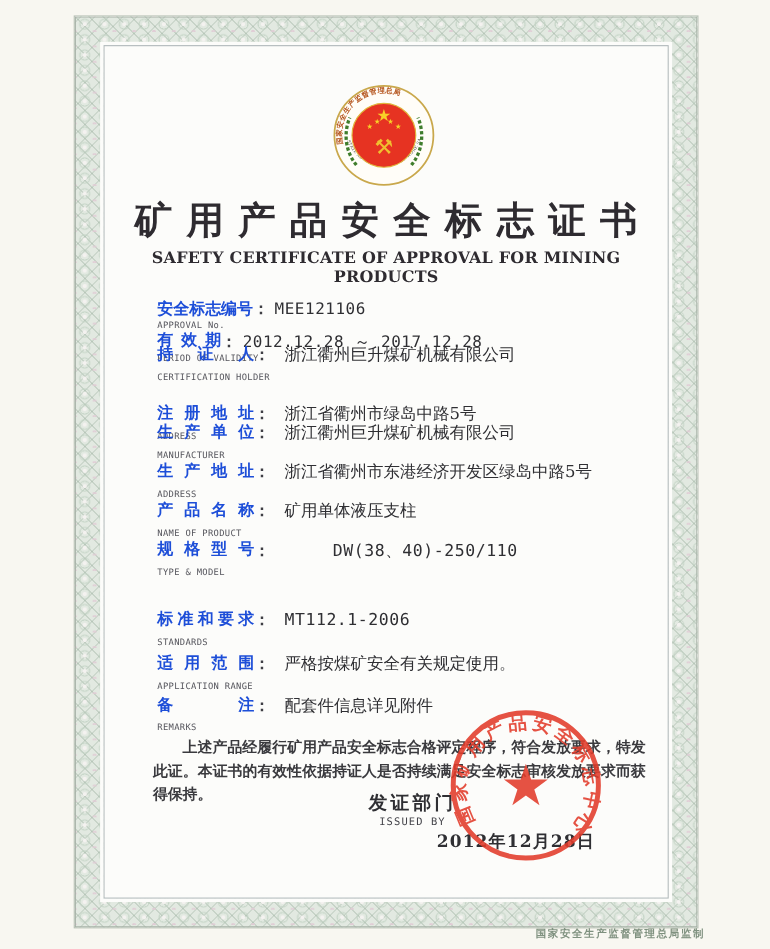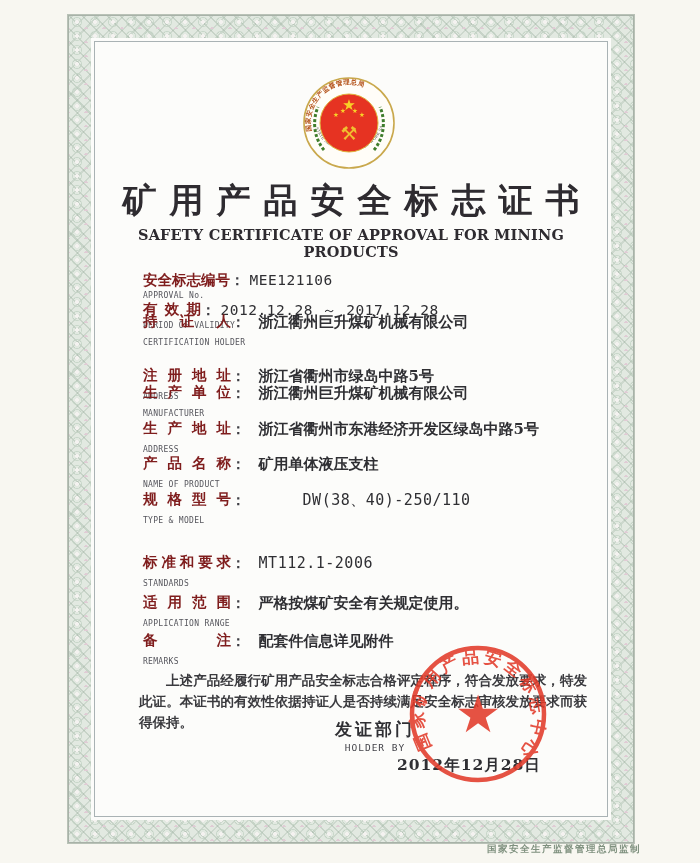--- a/index.html
+++ b/index.html
@@ -42,27 +42,27 @@
     left:0;top:136px;width:100%;text-align:center;
     font-size:34px;font-weight:bold;color:#2e2b30;
     letter-spacing:13px;text-indent:13px;
   }
   .title-en{
     left:0;top:184px;width:100%;text-align:center;
     font-size:14.5px;font-weight:bold;color:#2e2b30;letter-spacing:.2px;
   }
 
   
-  .zh-label{font-size:14.5px;font-weight:600;color:#7f1d1d;font-family:Liberation Serif, serif;}
+  .zh-label{font-size:14.5px;font-weight:600;color:#1d4ed8;}
   .colon{font-size:14.5px;font-weight:600;color:#3e3e44;}
   .sub-en{
     font-family:"DejaVu Sans Mono","Liberation Mono",monospace;
     font-size:8px;color:#55555c;letter-spacing:.3px;margin-top:1px;
   }
-  .val{font-size:15px;color:#2f2f33;font-weight:700;}
+  .val{font-size:15px;color:#2f2f33;font-weight:400;}
   .mono{font-family:"DejaVu Sans Mono","Liberation Mono",monospace;font-weight:500;font-size:14.5px;letter-spacing:.5px;}
 
   .jlabel{display:inline-block;text-align:justify;text-align-last:justify;vertical-align:top;}
   .w92{width:88px;}
   .w60{width:58px;}
 
   .field-row{left:48px;width:452px;line-height:19px;}
   .field-row .val{margin-left:8px;}
 
   
@@ -169,21 +169,21 @@
     <div class="abs field-row" style="top:589px;">
       <span class="jlabel zh-label w92">备注</span><span class="colon">：</span>
       <span class="val">配套件信息详见附件</span>
       <div class="sub-en">REMARKS</div>
     </div>
 
     <div class="abs statement">上述产品经履行矿用产品安全标志合格评定程序，符合发放要求，特发此证。本证书的有效性依据持证人是否持续满足安全标志审核发放要求而获得保持。</div>
 
     <div class="abs issued">
       <div class="issued-zh">发证部门</div>
-      <div class="issued-en">HOLDER BY</div>
+      <div class="issued-en">ISSUED BY</div>
     </div>
     <div class="abs issue-date">2012年12月28日</div>
 
     <svg class="seal abs" viewBox="0 0 156 156">
       <circle cx="78" cy="78" r="66" fill="none" stroke="#e23b2a" stroke-width="4.5"></circle>
       <defs>
         <path id="sealArc" d="M 33,113 A 55,55 0 1 1 123,113"></path>
       </defs>
       <text font-size="17" fill="#e23b2a" font-weight="bold" letter-spacing="3.5"><textPath href="#sealArc" startOffset="2">国家矿用产品安全标志中心</textPath></text>
       <text x="78" y="96" font-size="52" fill="#e23b2a" text-anchor="middle">★</text>

